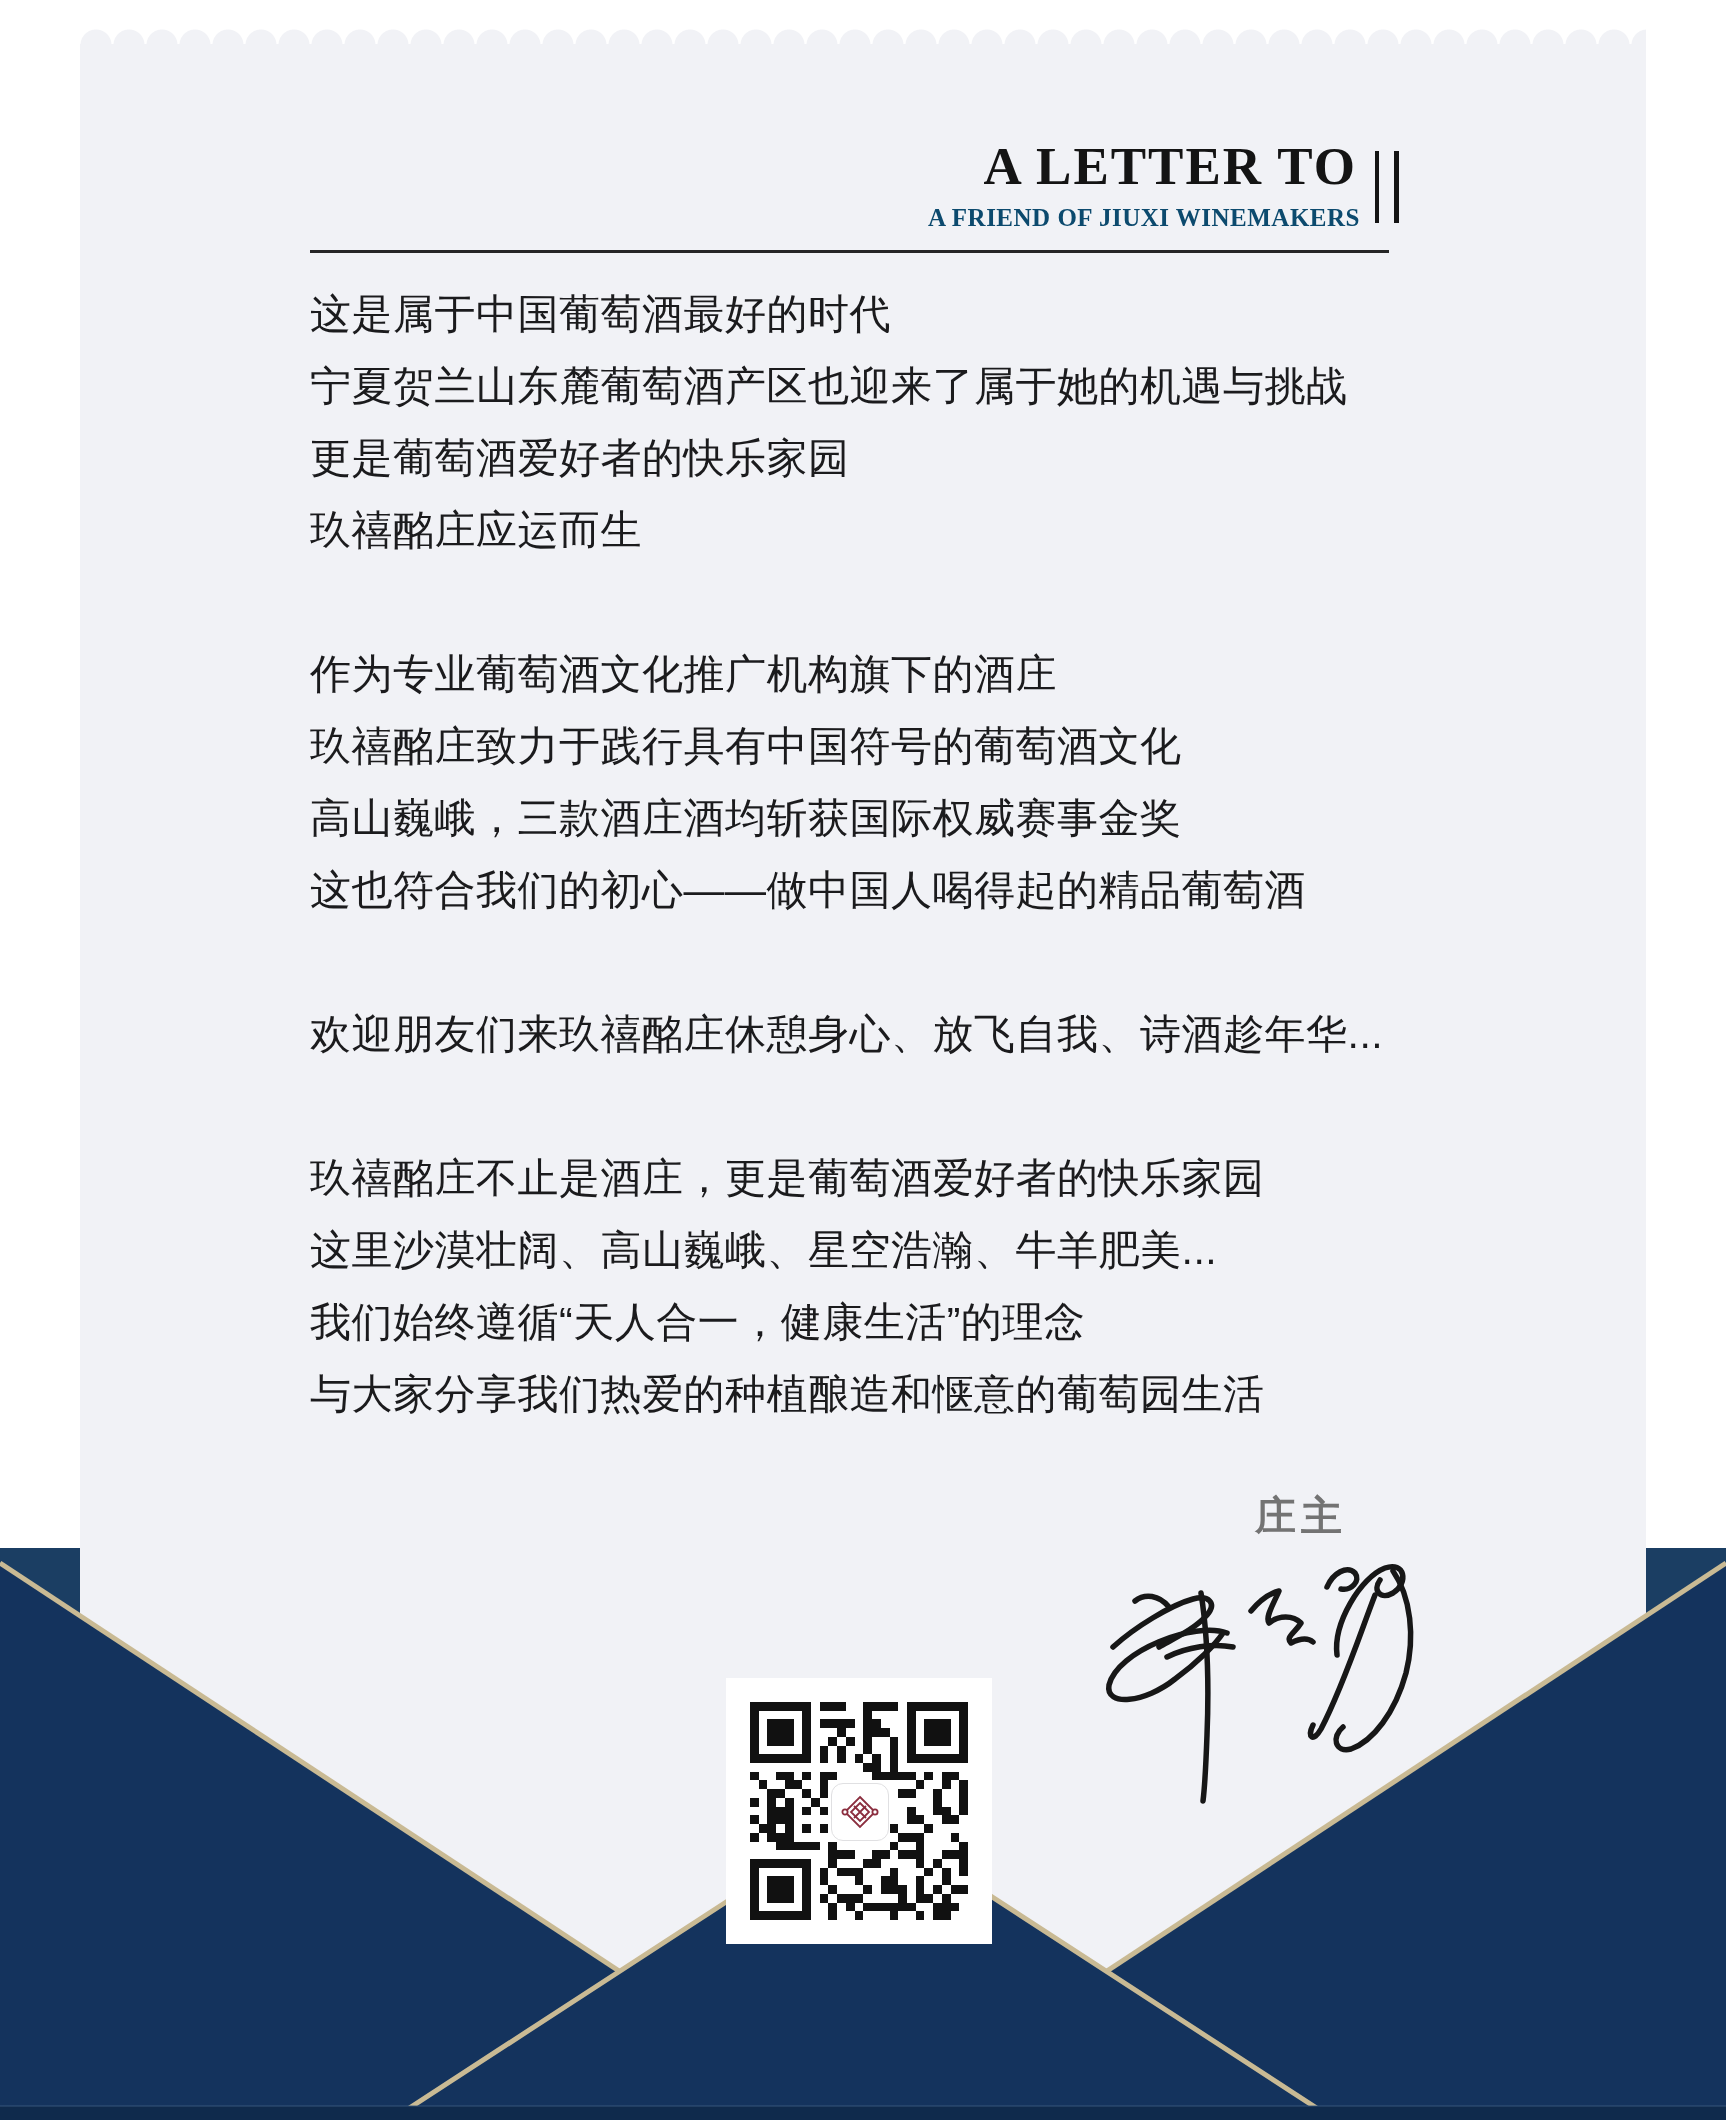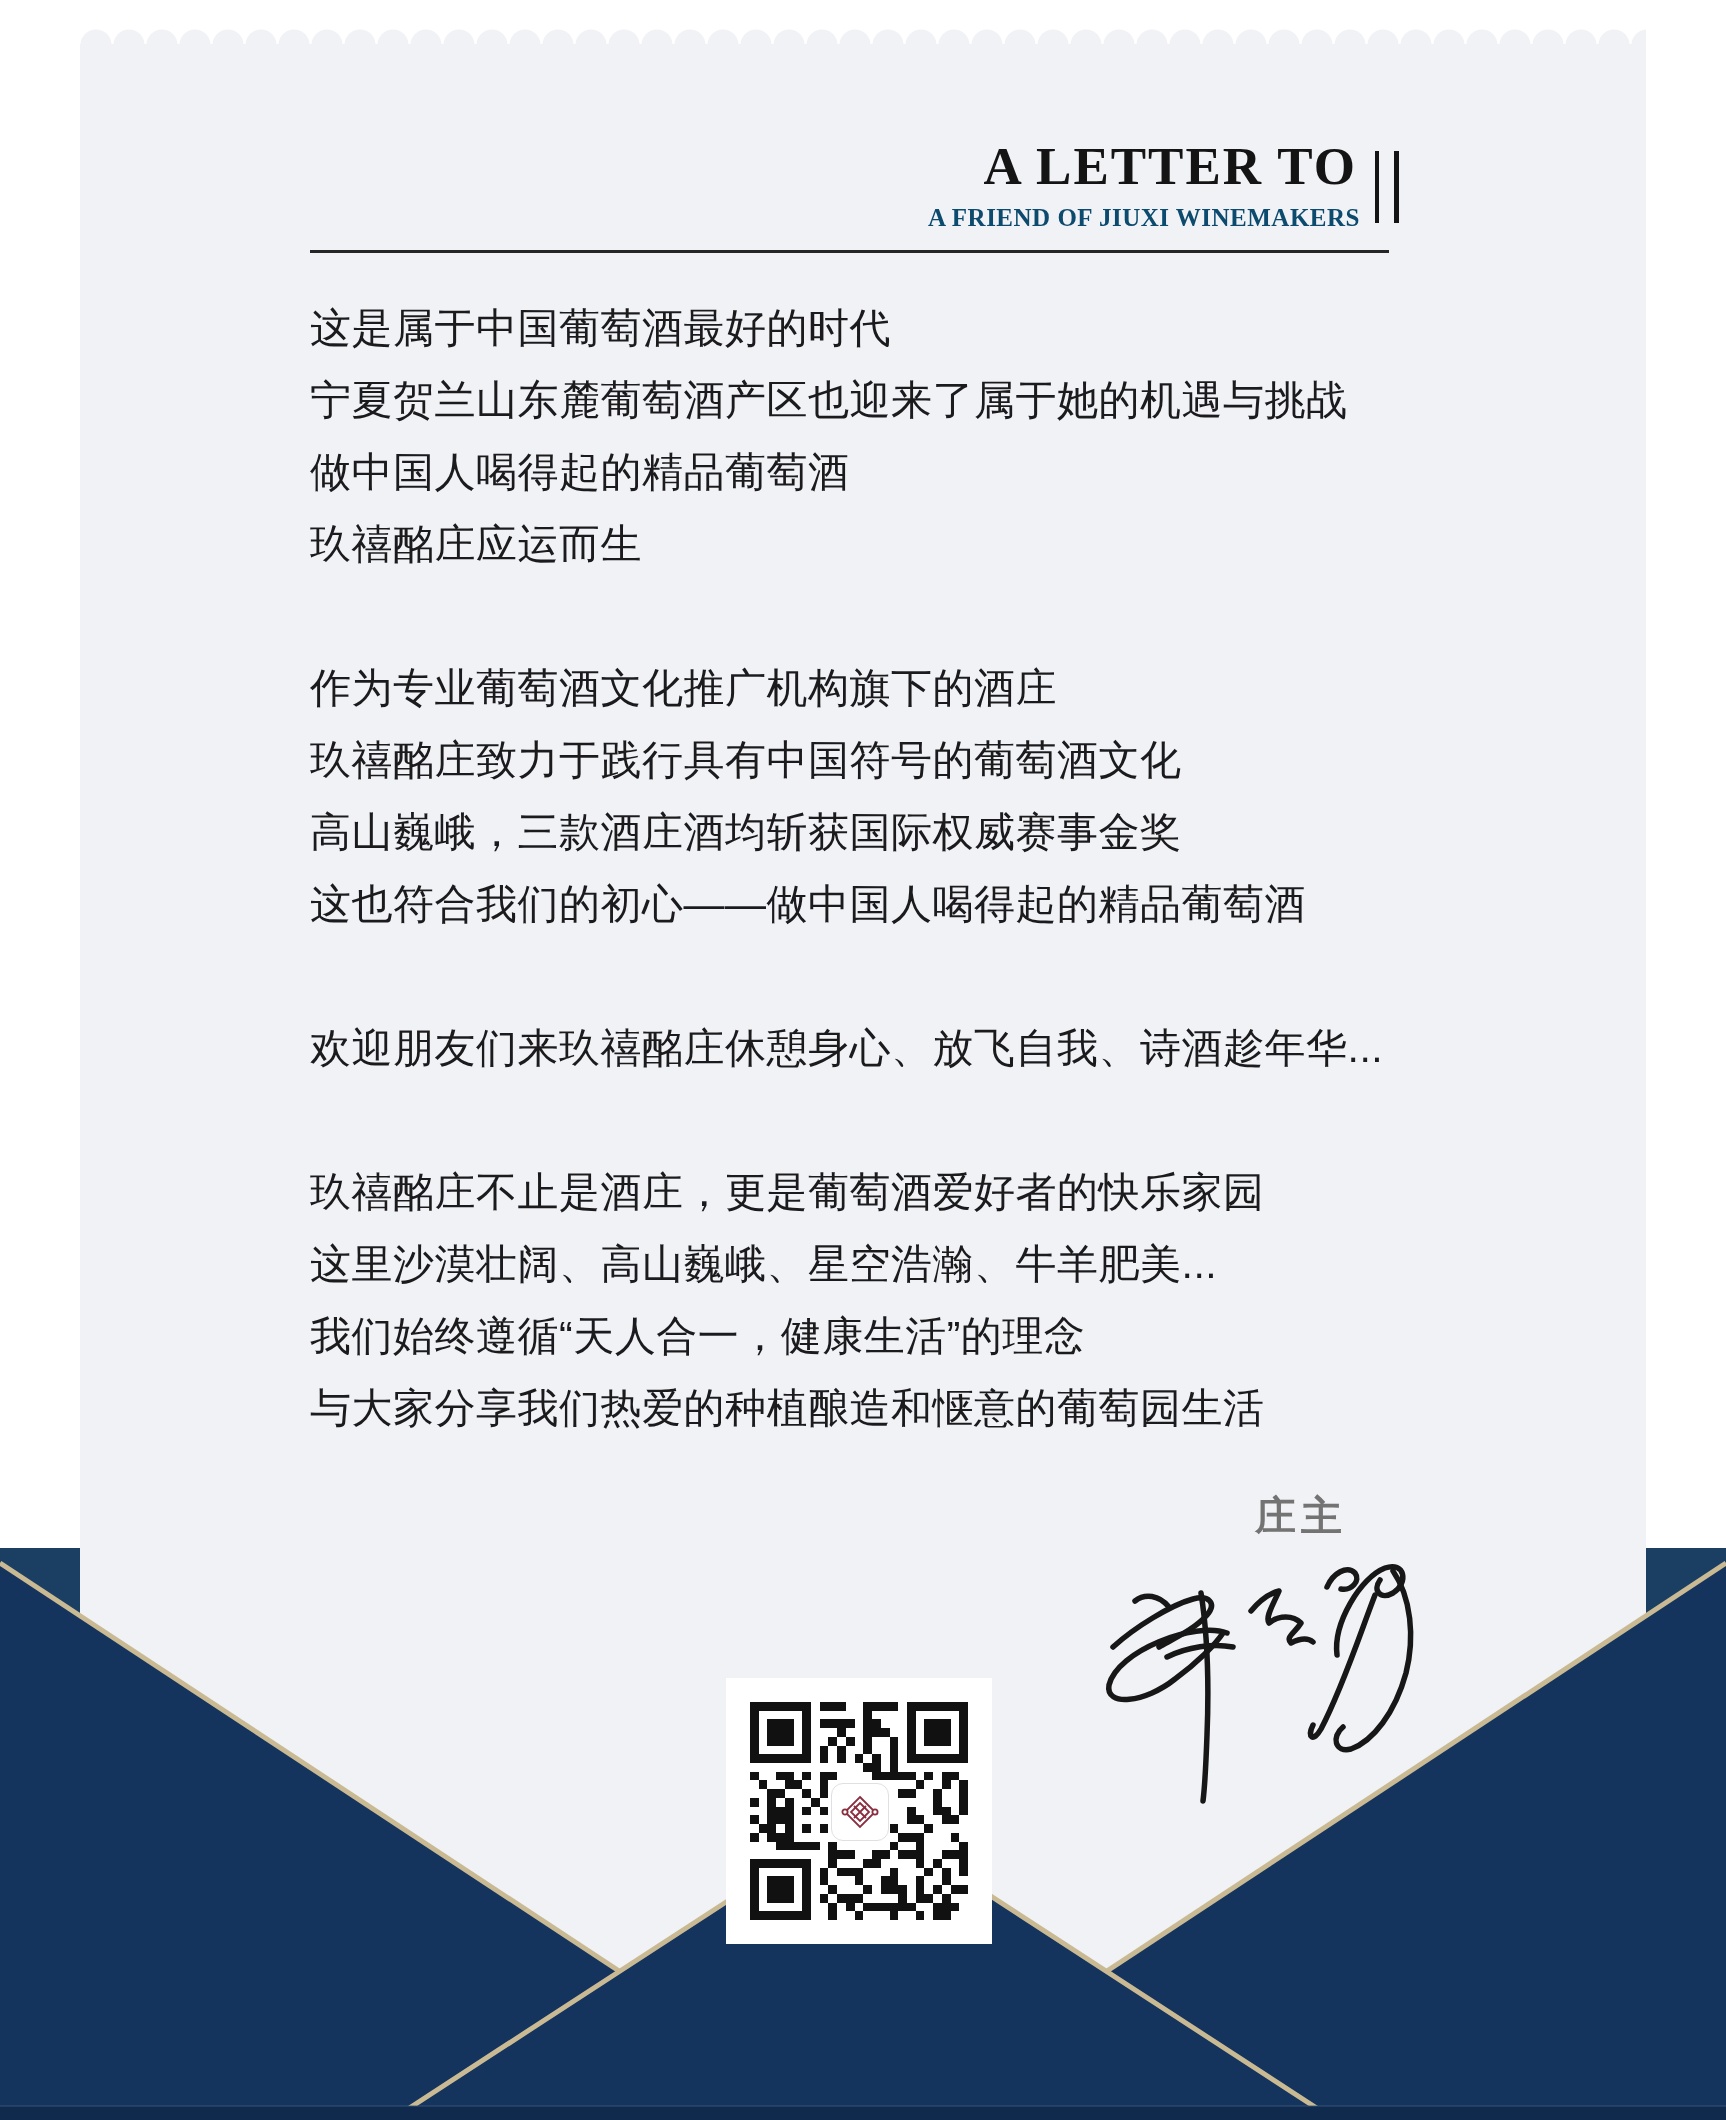--- a/index.html
+++ b/index.html
@@ -34,21 +34,21 @@
     font-size:25px;color:#0c4a6e;letter-spacing:0.5px;white-space:nowrap;
   }
   .hdr-bars{
     left:1375px;top:151px;width:15px;height:72px;z-index:3;
     border-left:4px solid #141414;border-right:5px solid #141414;
   }
   .hdr-rule{left:310px;top:250px;width:1079px;height:3px;background:#262626;z-index:3;}
 
   
   .letter{
-    left:310px;top:292px;width:1140px;z-index:3;
+    left:310px;top:278px;width:1140px;z-index:3;
     font-size:41px;line-height:72px;color:#1b1b1d;letter-spacing:0.5px;
   }
   .letter p{margin:0 0 72px 0;}
   .letter p:last-child{margin:0;}
 
   .signoff{
     left:1255px;top:1489px;z-index:3;font-size:41px;color:#737373;letter-spacing:5px;white-space:nowrap;font-weight:bold;
   }
 
   .signature{left:1075px;top:1535px;width:380px;height:300px;z-index:5;}
@@ -80,21 +80,21 @@
 
 <div class="abs hdr-title">A LETTER TO</div>
 <div class="abs hdr-sub">A FRIEND OF JIUXI WINEMAKERS</div>
 <div class="abs hdr-bars"></div>
 <div class="abs hdr-rule"></div>
 
 <div class="abs letter">
   <p>
     <span>这是属于中国葡萄酒最好的时代</span><br>
     <span>宁夏贺兰山东麓葡萄酒产区也迎来了属于她的机遇与挑战</span><br>
-    <span>做中国人喝得起的精品葡萄酒</span><br>
+    <span>更是葡萄酒爱好者的快乐家园</span><br>
     <span>玖禧酩庄应运而生</span>
   </p>
   <p>
     <span>作为专业葡萄酒文化推广机构旗下的酒庄</span><br>
     <span>玖禧酩庄致力于践行具有中国符号的葡萄酒文化</span><br>
     <span>高山巍峨，三款酒庄酒均斩获国际权威赛事金奖</span><br>
     <span>这也符合我们的初心——做中国人喝得起的精品葡萄酒</span>
   </p>
   <p>
     <span>欢迎朋友们来玖禧酩庄休憩身心、放飞自我、诗酒趁年华...</span>

